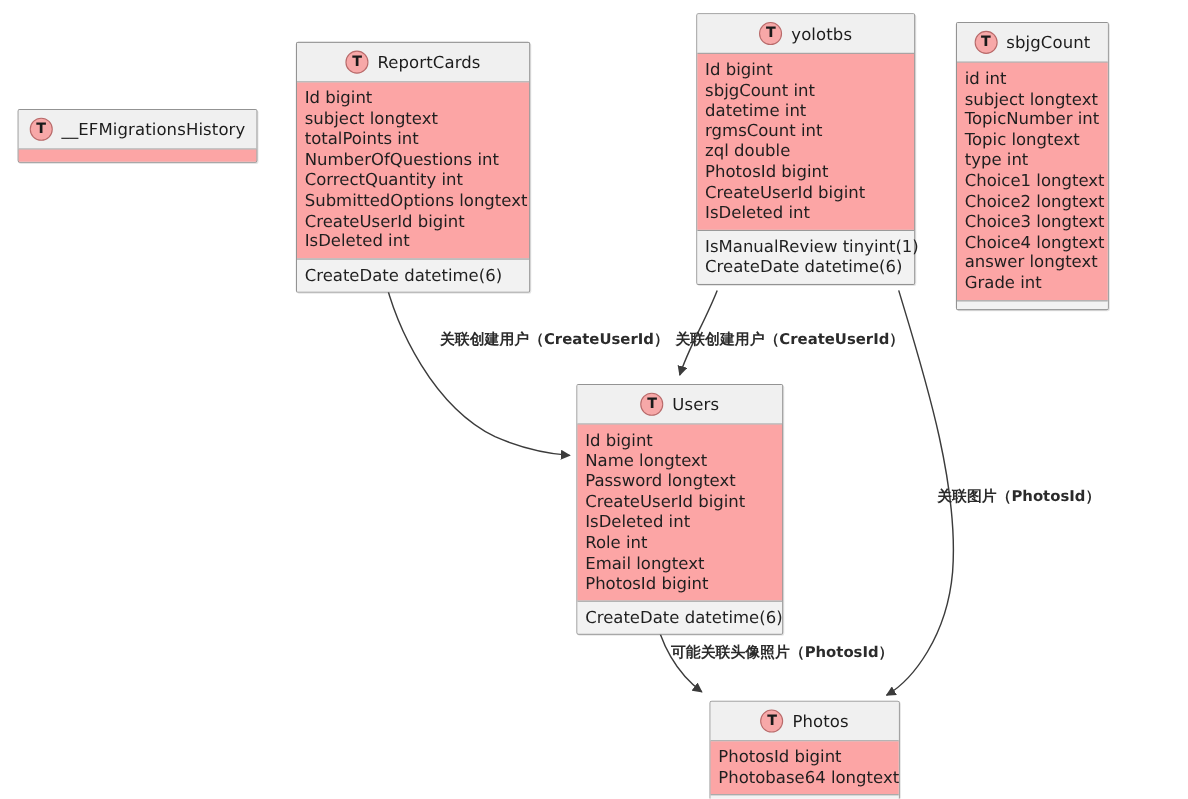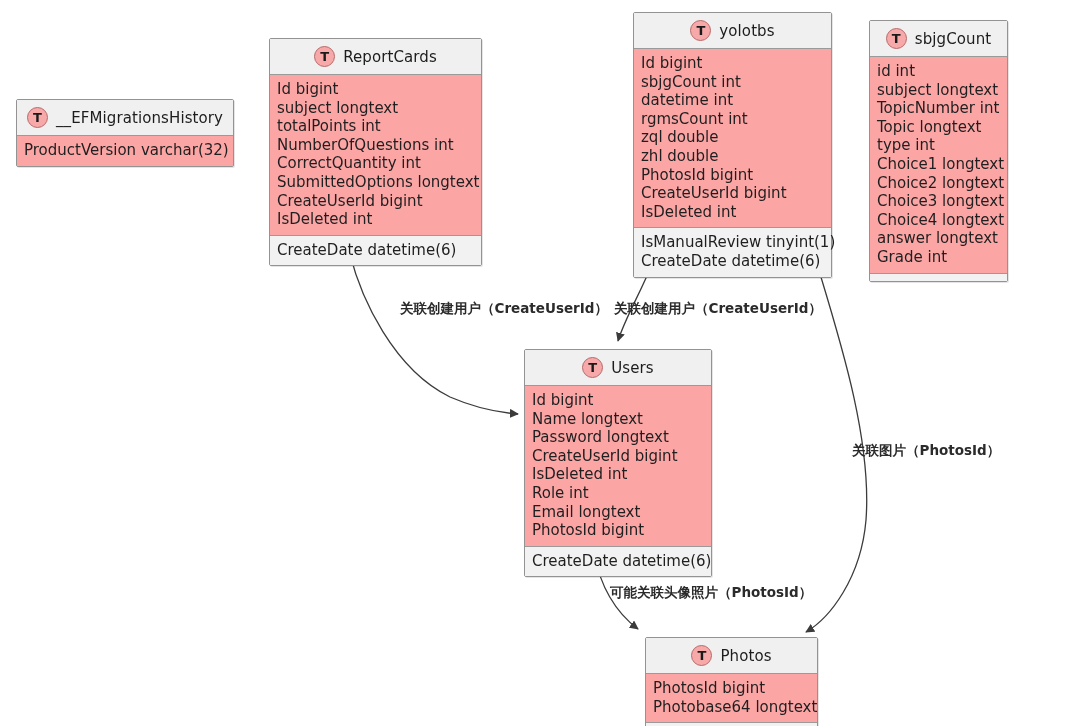--- a/index.html
+++ b/index.html
@@ -135,21 +135,20 @@
   <div class="edge-label" style="left:614px; top:300px;">关联创建用户（CreateUserId）</div>
   <div class="edge-label" style="left:852px; top:442px;">关联图片（PhotosId）</div>
   <div class="edge-label" style="left:610px; top:584px;">可能关联头像照片（PhotosId）</div>
 
   <div class="entity" id="ent-efmigrations">
     <div class="entity-header">
       <span class="t-icon">T</span>
       <span class="entity-title">__EFMigrationsHistory</span>
     </div>
     <div class="entity-body">
-      <div class="field">ProductVersion varchar(32)</div>
     </div>
   </div>
 
   <div class="entity" id="ent-reportcards">
     <div class="entity-header">
       <span class="t-icon">T</span>
       <span class="entity-title">ReportCards</span>
     </div>
     <div class="entity-body">
       <div class="field">Id bigint</div>
@@ -170,21 +169,20 @@
     <div class="entity-header">
       <span class="t-icon">T</span>
       <span class="entity-title">yolotbs</span>
     </div>
     <div class="entity-body">
       <div class="field">Id bigint</div>
       <div class="field">sbjgCount int</div>
       <div class="field">datetime int</div>
       <div class="field">rgmsCount int</div>
       <div class="field">zql double</div>
-      <div class="field">zhl double</div>
       <div class="field">PhotosId bigint</div>
       <div class="field">CreateUserId bigint</div>
       <div class="field">IsDeleted int</div>
     </div>
     <div class="entity-footer">
       <div class="field">IsManualReview tinyint(1)</div>
       <div class="field">CreateDate datetime(6)</div>
     </div>
   </div>
 

